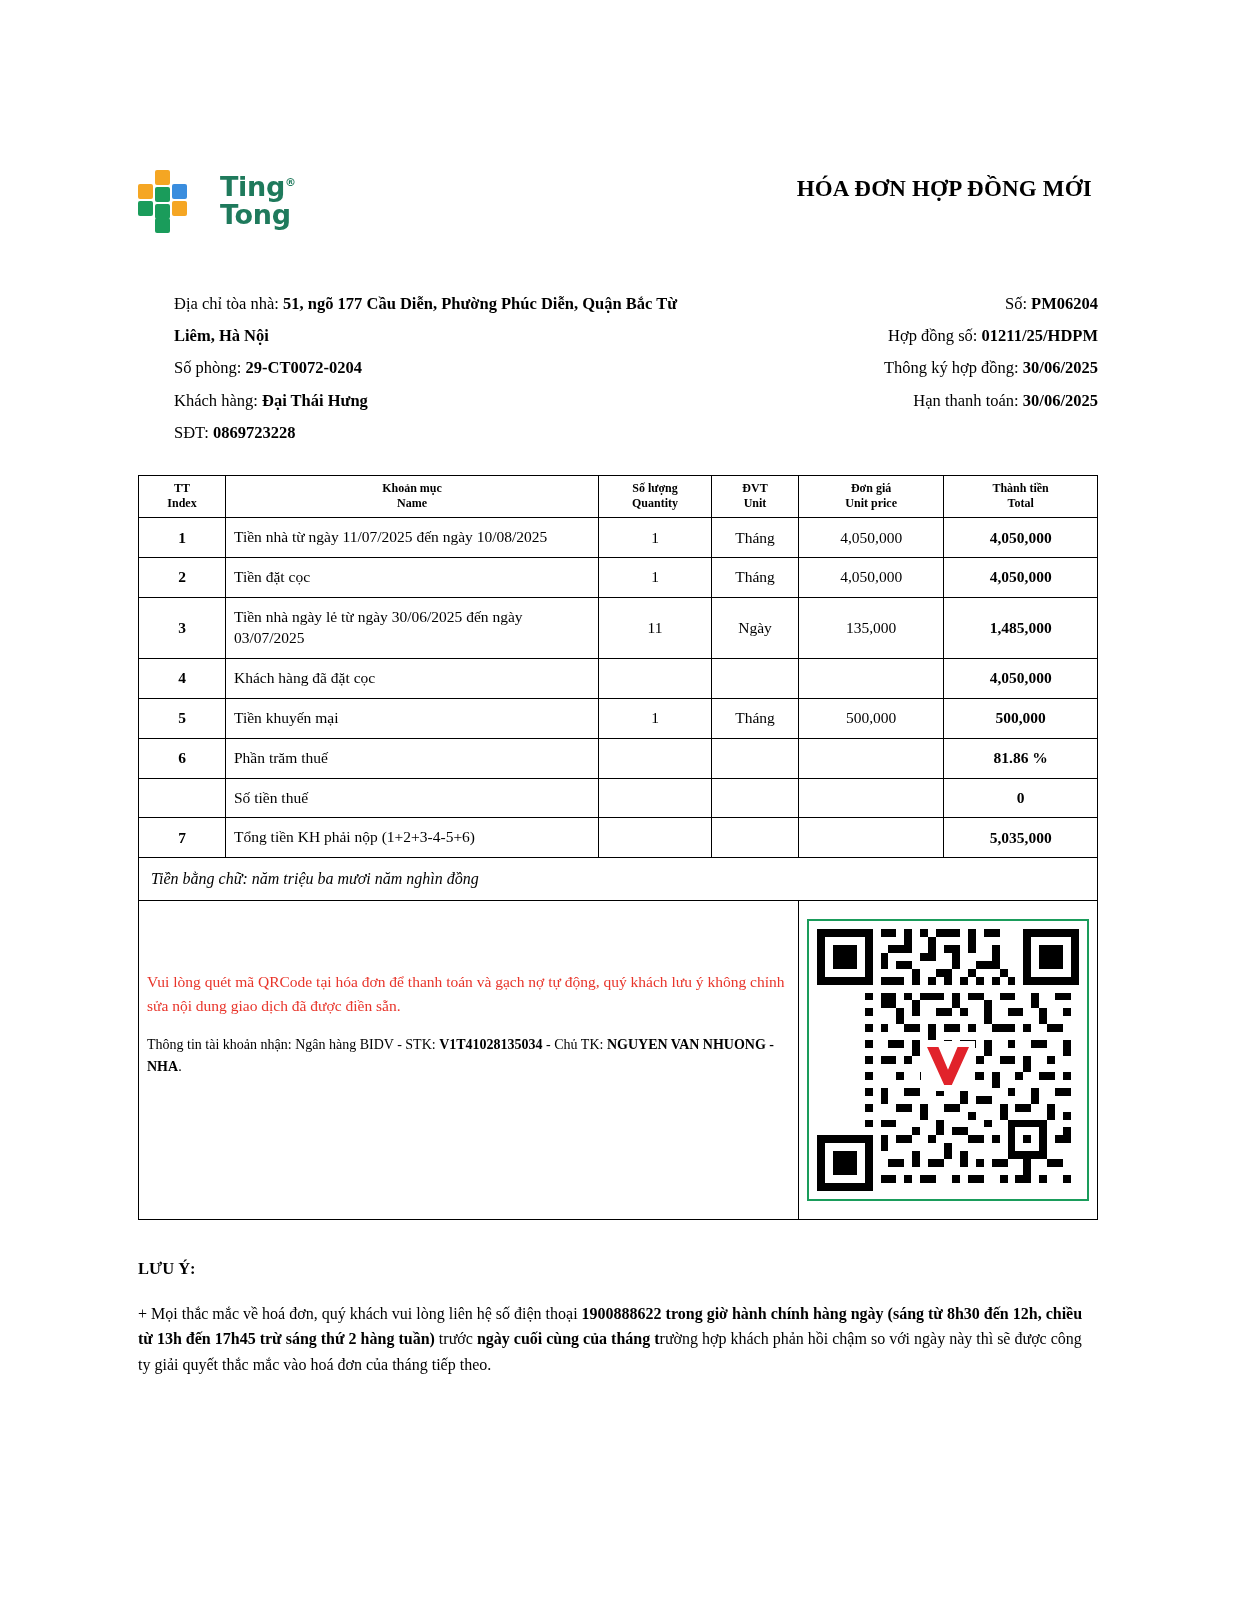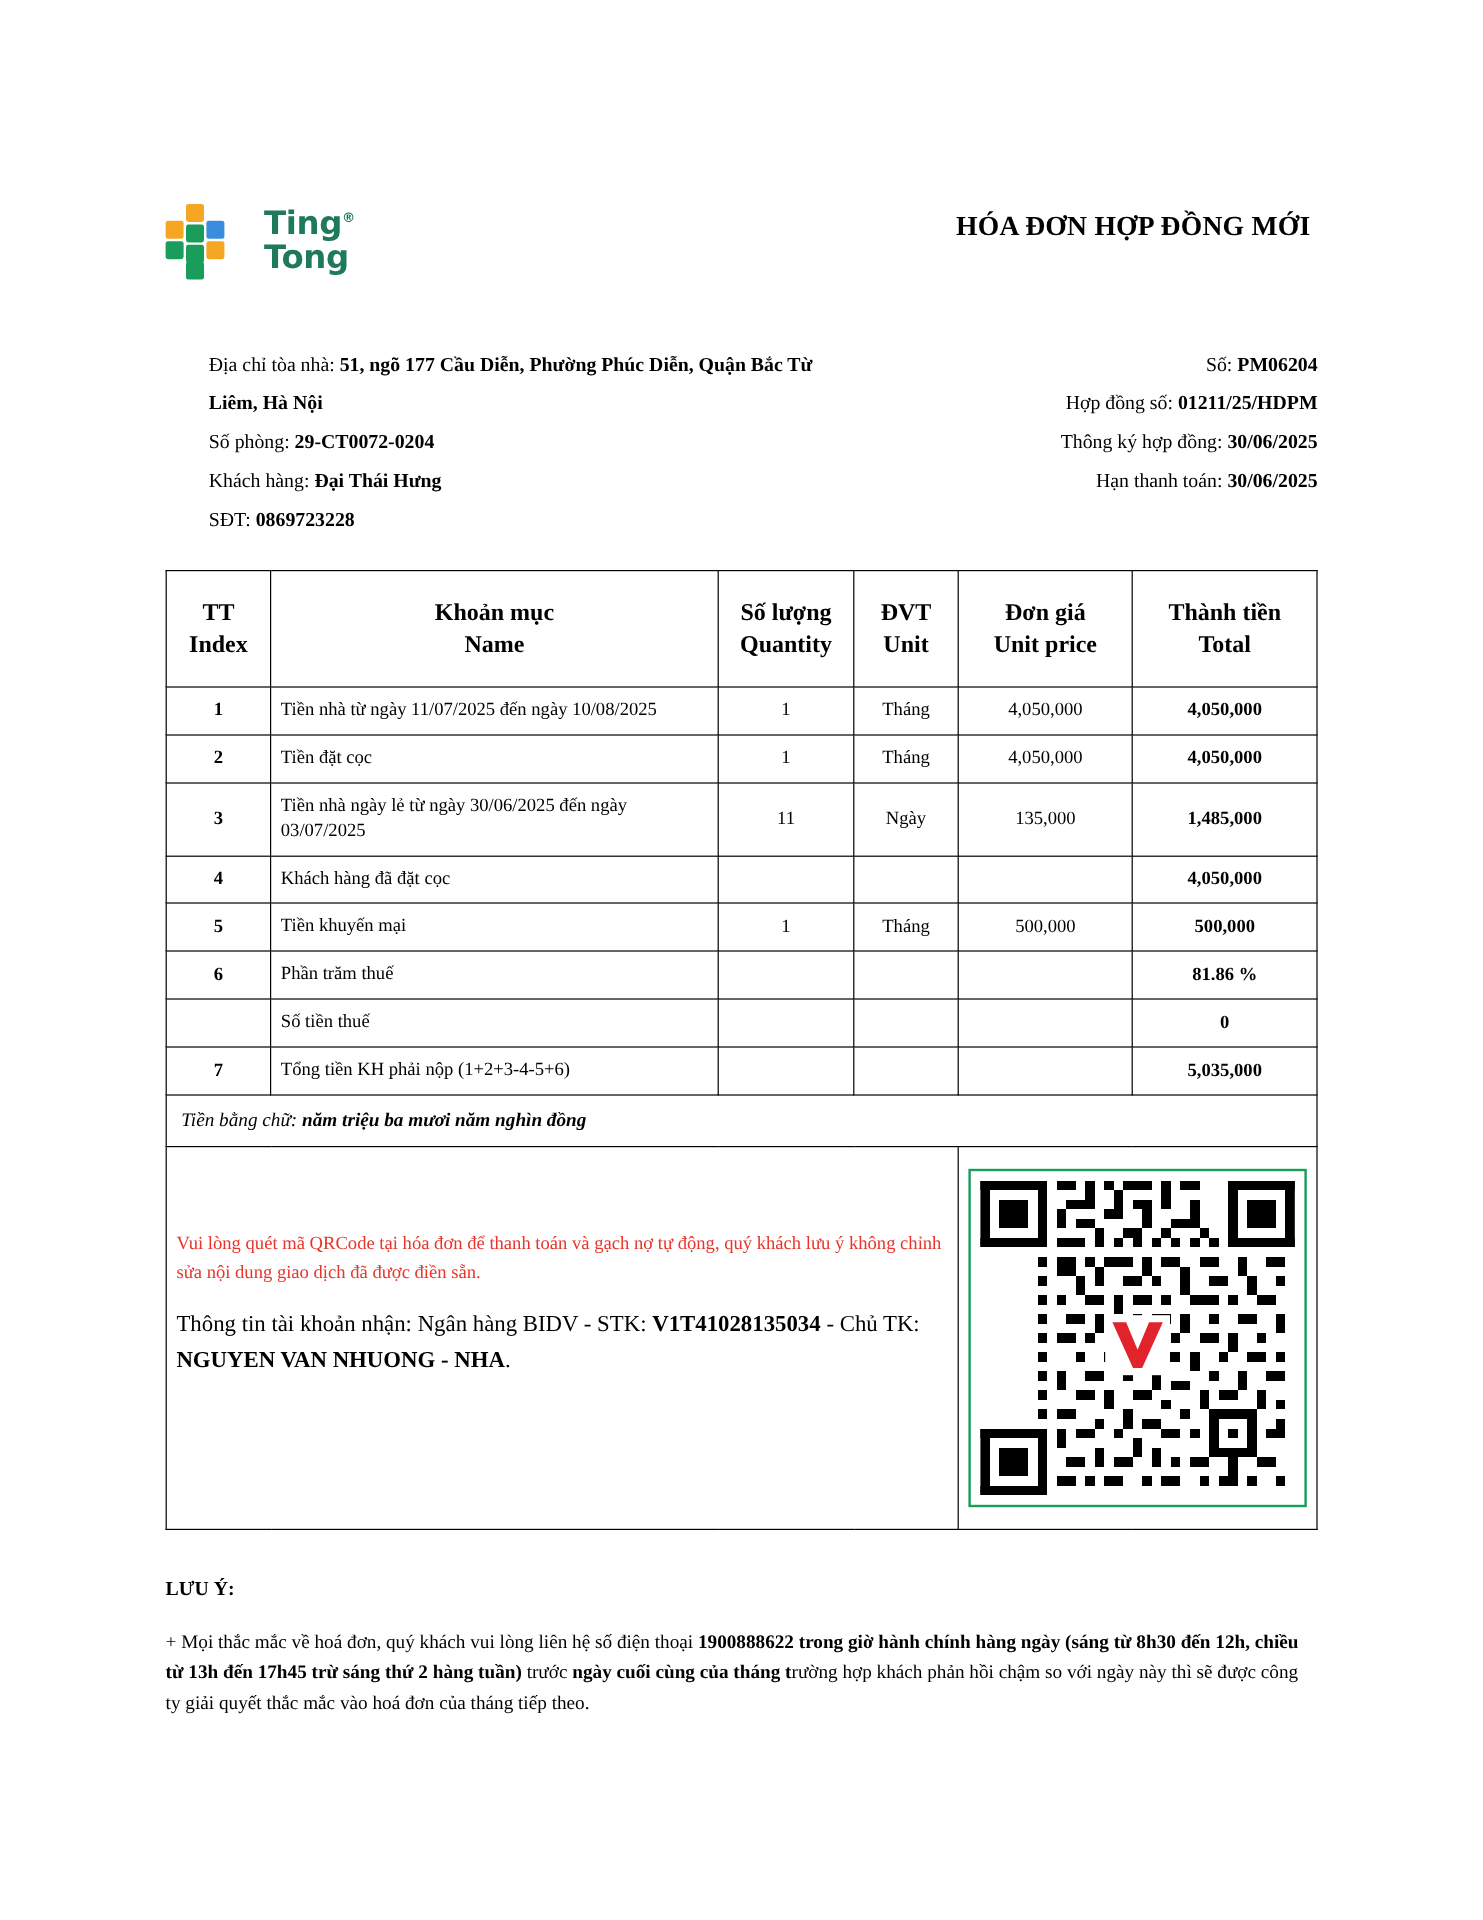--- a/index.html
+++ b/index.html
@@ -85,57 +85,57 @@
     border-collapse: collapse;
     font-size: 15.5px;
   }
   table.invoice th, table.invoice td {
     border: 1px solid #000;
     padding: 9px 8px;
   }
   table.invoice thead th {
     text-align: center;
     font-weight: bold;
-    font-size: 20px;
+    font-size: 12px;
     line-height: 1.3;
-    padding: 22px 4px;
+    padding: 5px 4px;
   }
   .col-tt     { width: 78px; }
   .col-name   { width: auto; }
   .col-qty    { width: 104px; }
   .col-unit   { width: 78px; }
   .col-price  { width: 128px; }
   .col-total  { width: 136px; }
 
   td.c { text-align: center; }
   td.idx { text-align: center; font-weight: bold; }
   td.name { text-align: left; padding-left: 12px; line-height: 1.35; }
   td.total-cell { text-align: center; font-weight: bold; }
   td.price-cell { text-align: center; }
 
   tr.words td {
     font-style: italic;
     padding: 12px 12px;
     font-size: 16px;
   }
-  tr.words td b { font-weight: bold; }
+  tr.words td b { font-weight: normal; }
 
   .note-cell {
     vertical-align: top;
     padding: 30px 14px 20px 14px;
     height: 300px;
   }
   .note-red {
     color: #e8342a;
     font-size: 15.5px;
     line-height: 1.55;
     margin: 60px 0 16px 0;
   }
   .note-bank {
-    font-size: 19px;
+    font-size: 14px;
     line-height: 1.55;
   }
   .note-bank b { font-weight: bold; }
 
   .qr-cell {
     text-align: center;
     vertical-align: middle;
     padding: 14px;
   }
   .qr-box {

